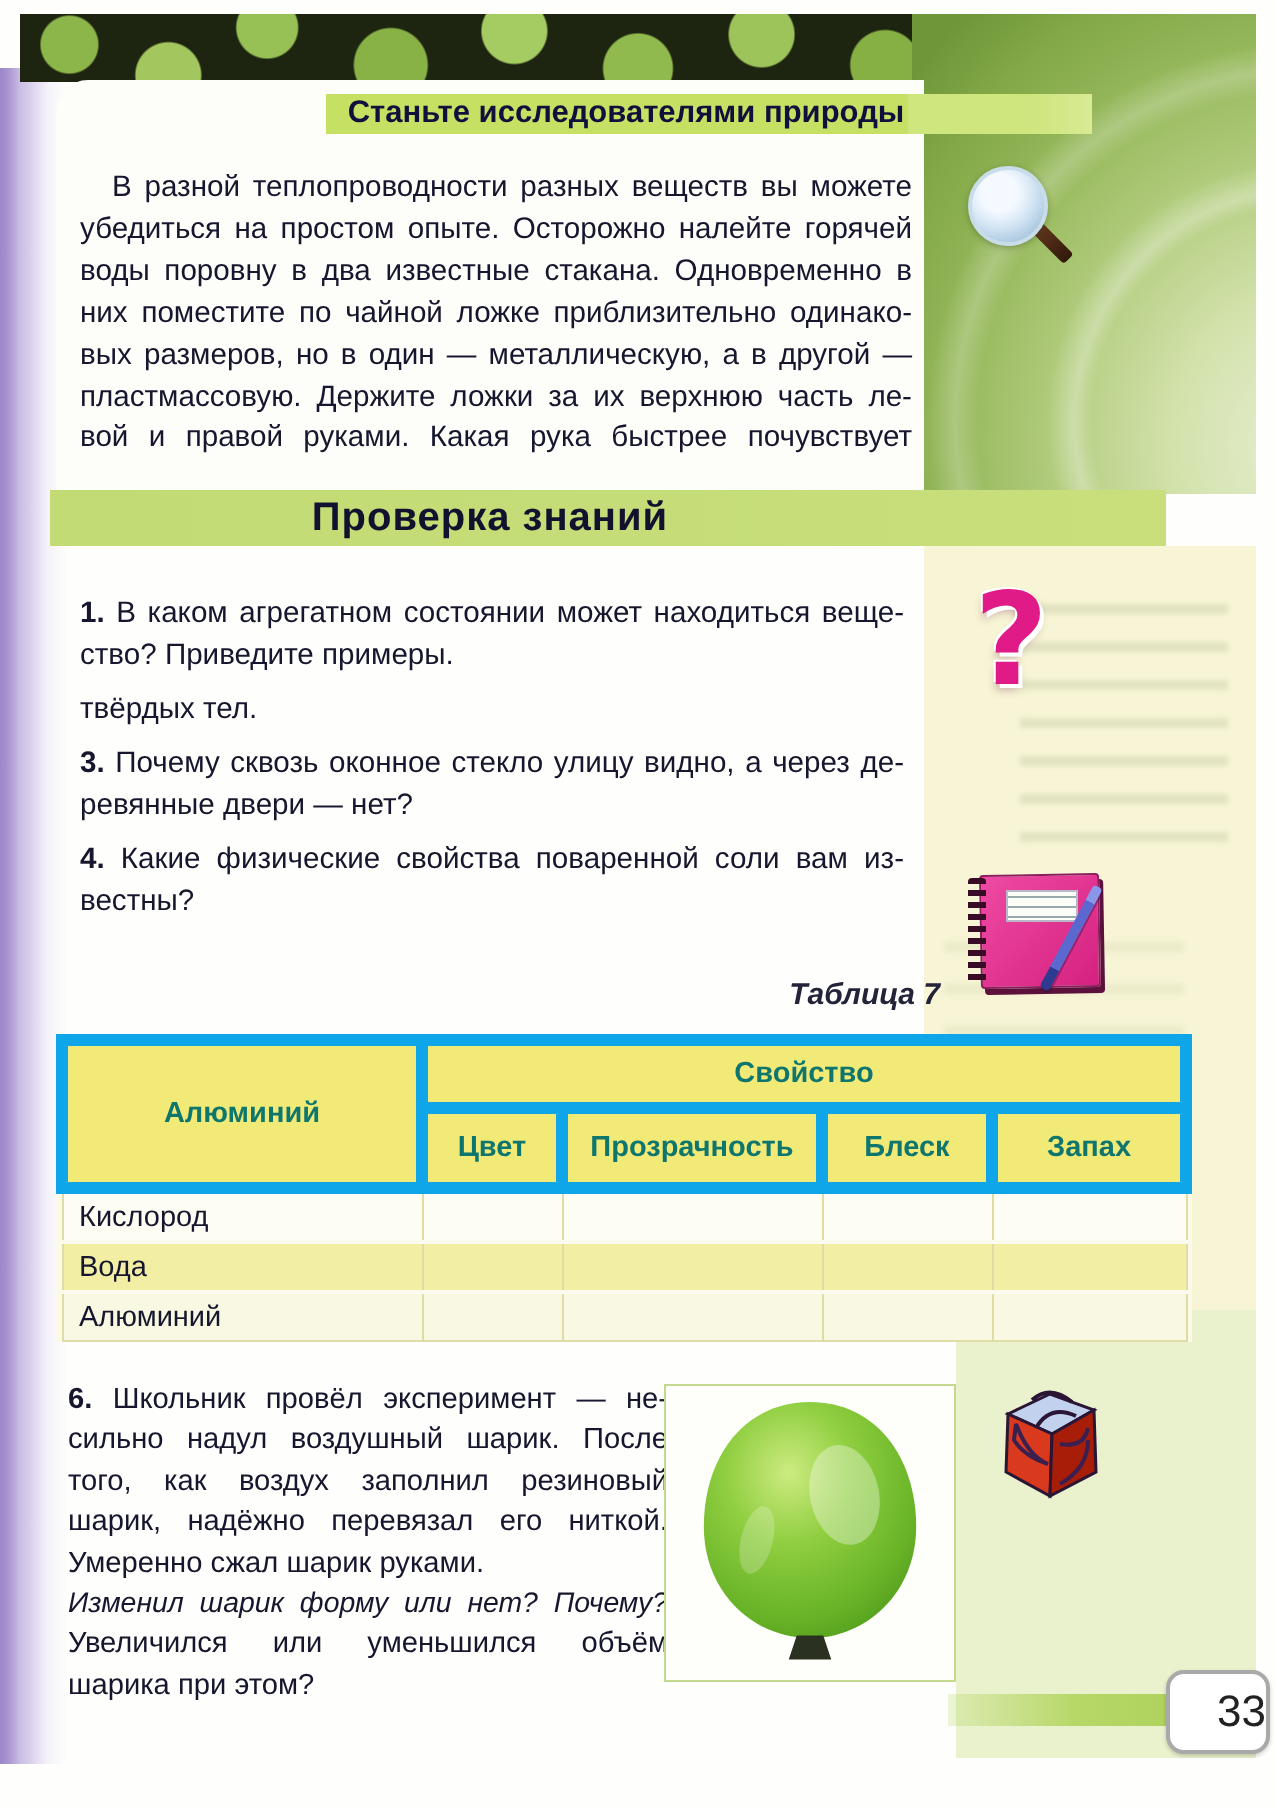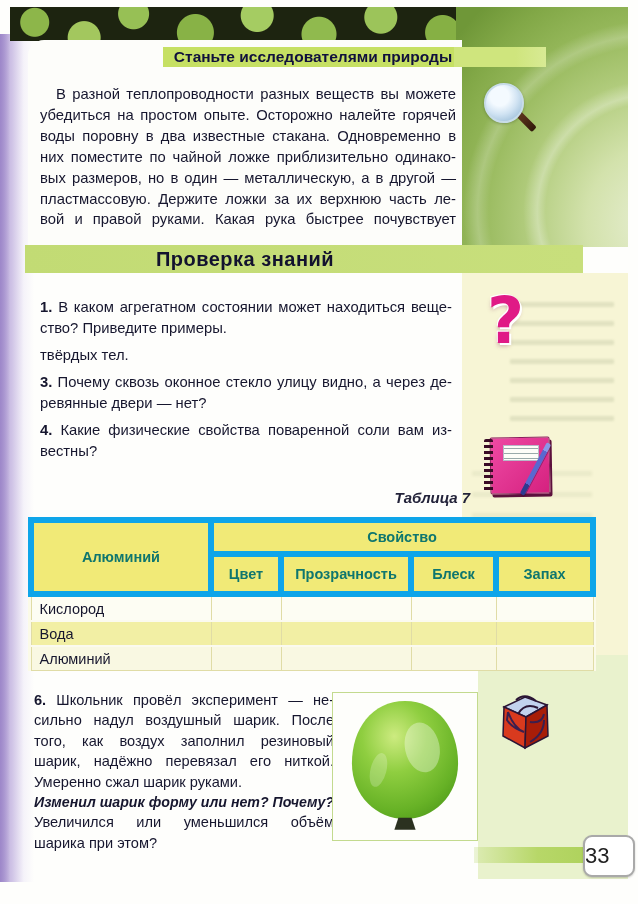--- a/index.html
+++ b/index.html
@@ -48,21 +48,21 @@
     background:linear-gradient(90deg,#c6e063 0 76%,#cfe57d 76% 92%,#d8ea94 100%);
     display:flex;align-items:center;}
   .title-bar span{display:block;width:300px;text-align:center;font-weight:bold;font-size:15.5px;color:#10103c;}
 
   .intro{position:absolute;left:40px;top:84px;width:416px;z-index:6;
     font-size:14.8px;line-height:20.9px;color:#16162e;}
   .intro .tline:first-child{text-indent:16px;}
 
   .tline{text-align:justify;text-align-last:justify;}
   .tl-end{text-align-last:left;}
-  .tl-bi{font-weight:bold;font-style:italic;}
+  .tl-bi{font-weight:normal;font-style:italic;}
   .tline b{font-weight:bold;}
 
   .section-bar{position:absolute;left:25px;top:245px;width:558px;height:28px;z-index:6;
     background:linear-gradient(90deg,#c2db74,#c8df7c);display:flex;align-items:center;}
   .section-bar span{display:block;width:440px;text-align:center;font-weight:bold;font-size:20px;color:#12122e;letter-spacing:.5px;}
 
   
   .col-yellow{position:absolute;left:462px;top:273px;width:166px;height:382px;background:#f7f5d5;z-index:2;}
   .col-green{position:absolute;left:478px;top:655px;width:150px;height:224px;background:#e9f2cd;z-index:2;}
   .ghost{position:absolute;left:48px;top:22px;width:104px;height:140px;opacity:.16;filter:blur(1.2px);
@@ -109,21 +109,21 @@
   .balloon-box{position:absolute;left:332px;top:692px;width:144px;height:147px;z-index:6;
     background:#fefefb;border:1px solid #c3da8e;}
   .balloon-box svg{display:block;margin:4px auto 0;}
 
   .cube{position:absolute;left:494px;top:690px;z-index:5;}
 
   .accent-bar{position:absolute;left:474px;top:847px;width:116px;height:16px;z-index:5;
     background:linear-gradient(90deg,rgba(183,215,104,.25),#b7d768 55%,#aed25c);}
   .page-badge{position:absolute;left:583px;top:835px;width:48px;height:38px;z-index:7;background:#fff;
     border:2px solid #a9a9a9;border-radius:9px;box-shadow:0 1px 2px rgba(0,0,0,.2);
-    display:flex;align-items:center;justify-content:flex-start;font-size:22px;color:#222;}
+    display:flex;align-items:center;justify-content:flex-end;font-size:22px;color:#222;}
 </style>
 </head>
 <body>
 
 <div class="page">
 
   <div class="banner"></div>
   <div class="left-strip"></div>
   <div class="left-strip2"></div>
 

